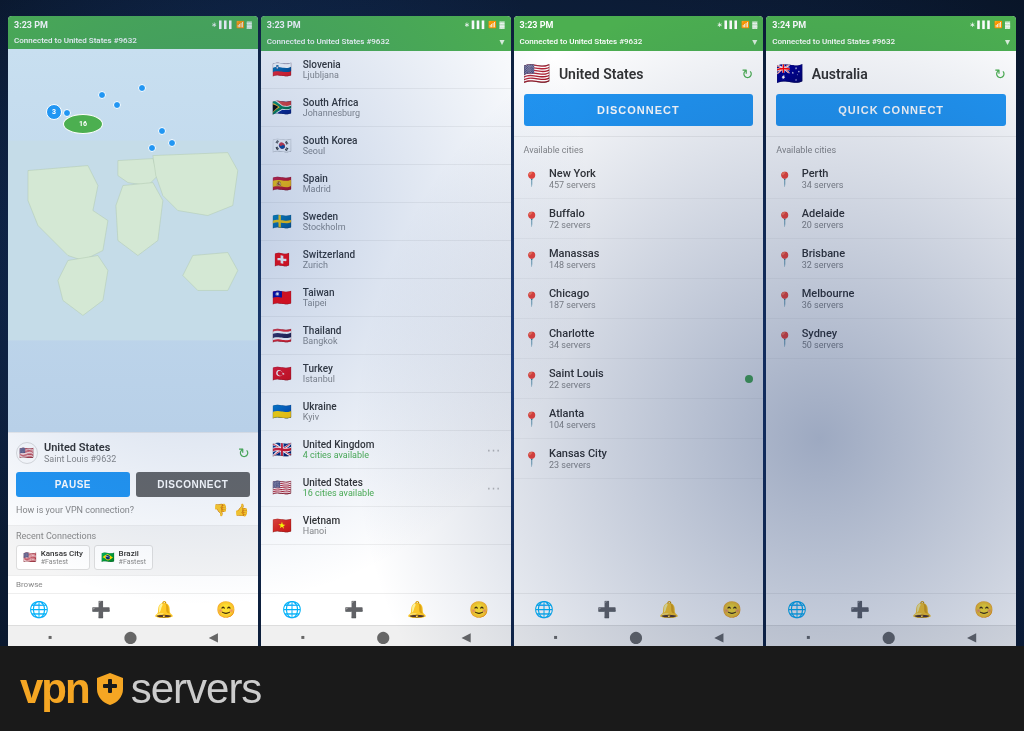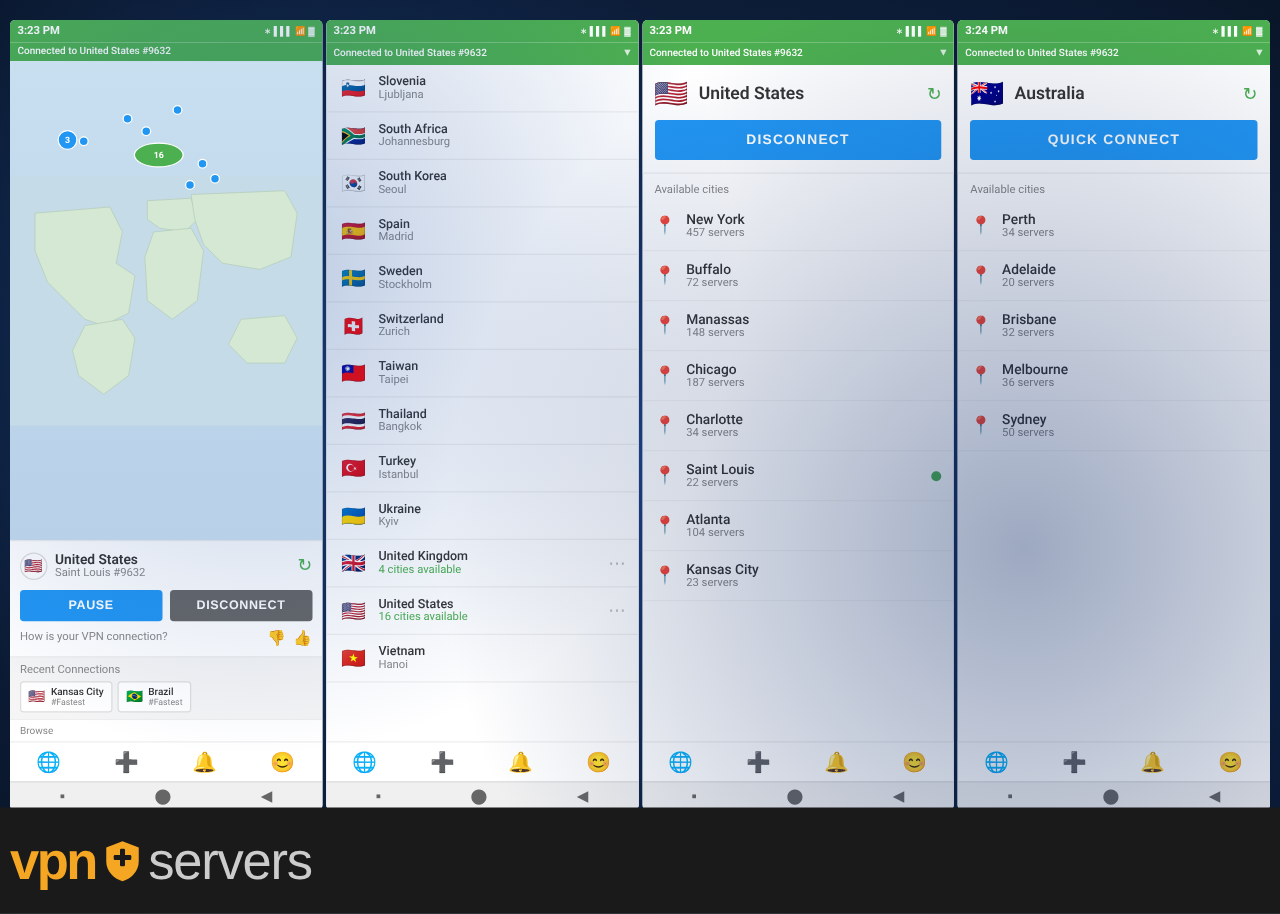--- a/index.html
+++ b/index.html
@@ -474,21 +474,21 @@
     
     .vpn-footer {
       position: absolute;
       bottom: 0;
       left: 0;
       right: 0;
       height: 85px;
       background: #1a1a1a;
       display: flex;
       align-items: center;
-      padding: 0 8px;
+      padding: 0 20px;
     }
 
     .vpn-logo {
       display: flex;
       align-items: center;
       gap: 2px;
     }
 
     .vpn-text {
       font-size: 42px;
@@ -537,21 +537,21 @@
           <path d="M110,20 L145,18 L150,35 L140,45 L120,42 L110,35 Z" fill="#d4e8d4" stroke="#b0c8b0" stroke-width="0.5"></path>
 
           <path d="M115,45 L145,42 L155,60 L150,100 L130,115 L110,100 L108,65 Z" fill="#d4e8d4" stroke="#b0c8b0" stroke-width="0.5"></path>
 
           <path d="M145,15 L220,12 L230,30 L225,65 L200,75 L170,70 L155,55 L148,35 Z" fill="#d4e8d4" stroke="#b0c8b0" stroke-width="0.5"></path>
 
           <path d="M185,115 L220,112 L230,130 L220,150 L190,150 L175,135 Z" fill="#d4e8d4" stroke="#b0c8b0" stroke-width="0.5"></path>
         </svg>
         
         <div class="map-dot" style="width:16px;height:16px;top:55px;left:38px;">3</div>
-        <div class="map-dot active" style="width:40px;height:20px;top:65px;left:55px;margin-left:44px;">16</div>
+        <div class="map-dot active" style="width:40px;height:20px;top:65px;left:55px;">16</div>
         <div class="map-dot" style="width:8px;height:8px;top:42px;left:90px;"></div>
         <div class="map-dot" style="width:8px;height:8px;top:52px;left:105px;"></div>
         <div class="map-dot" style="width:8px;height:8px;top:35px;left:130px;"></div>
         <div class="map-dot" style="width:8px;height:8px;top:78px;left:150px;"></div>
         <div class="map-dot" style="width:8px;height:8px;top:90px;left:160px;"></div>
         <div class="map-dot" style="width:8px;height:8px;top:60px;left:55px;"></div>
         <div class="map-dot" style="width:8px;height:8px;top:95px;left:140px;"></div>
       </div>
       <div class="connected-info">
         <div class="country-row">

